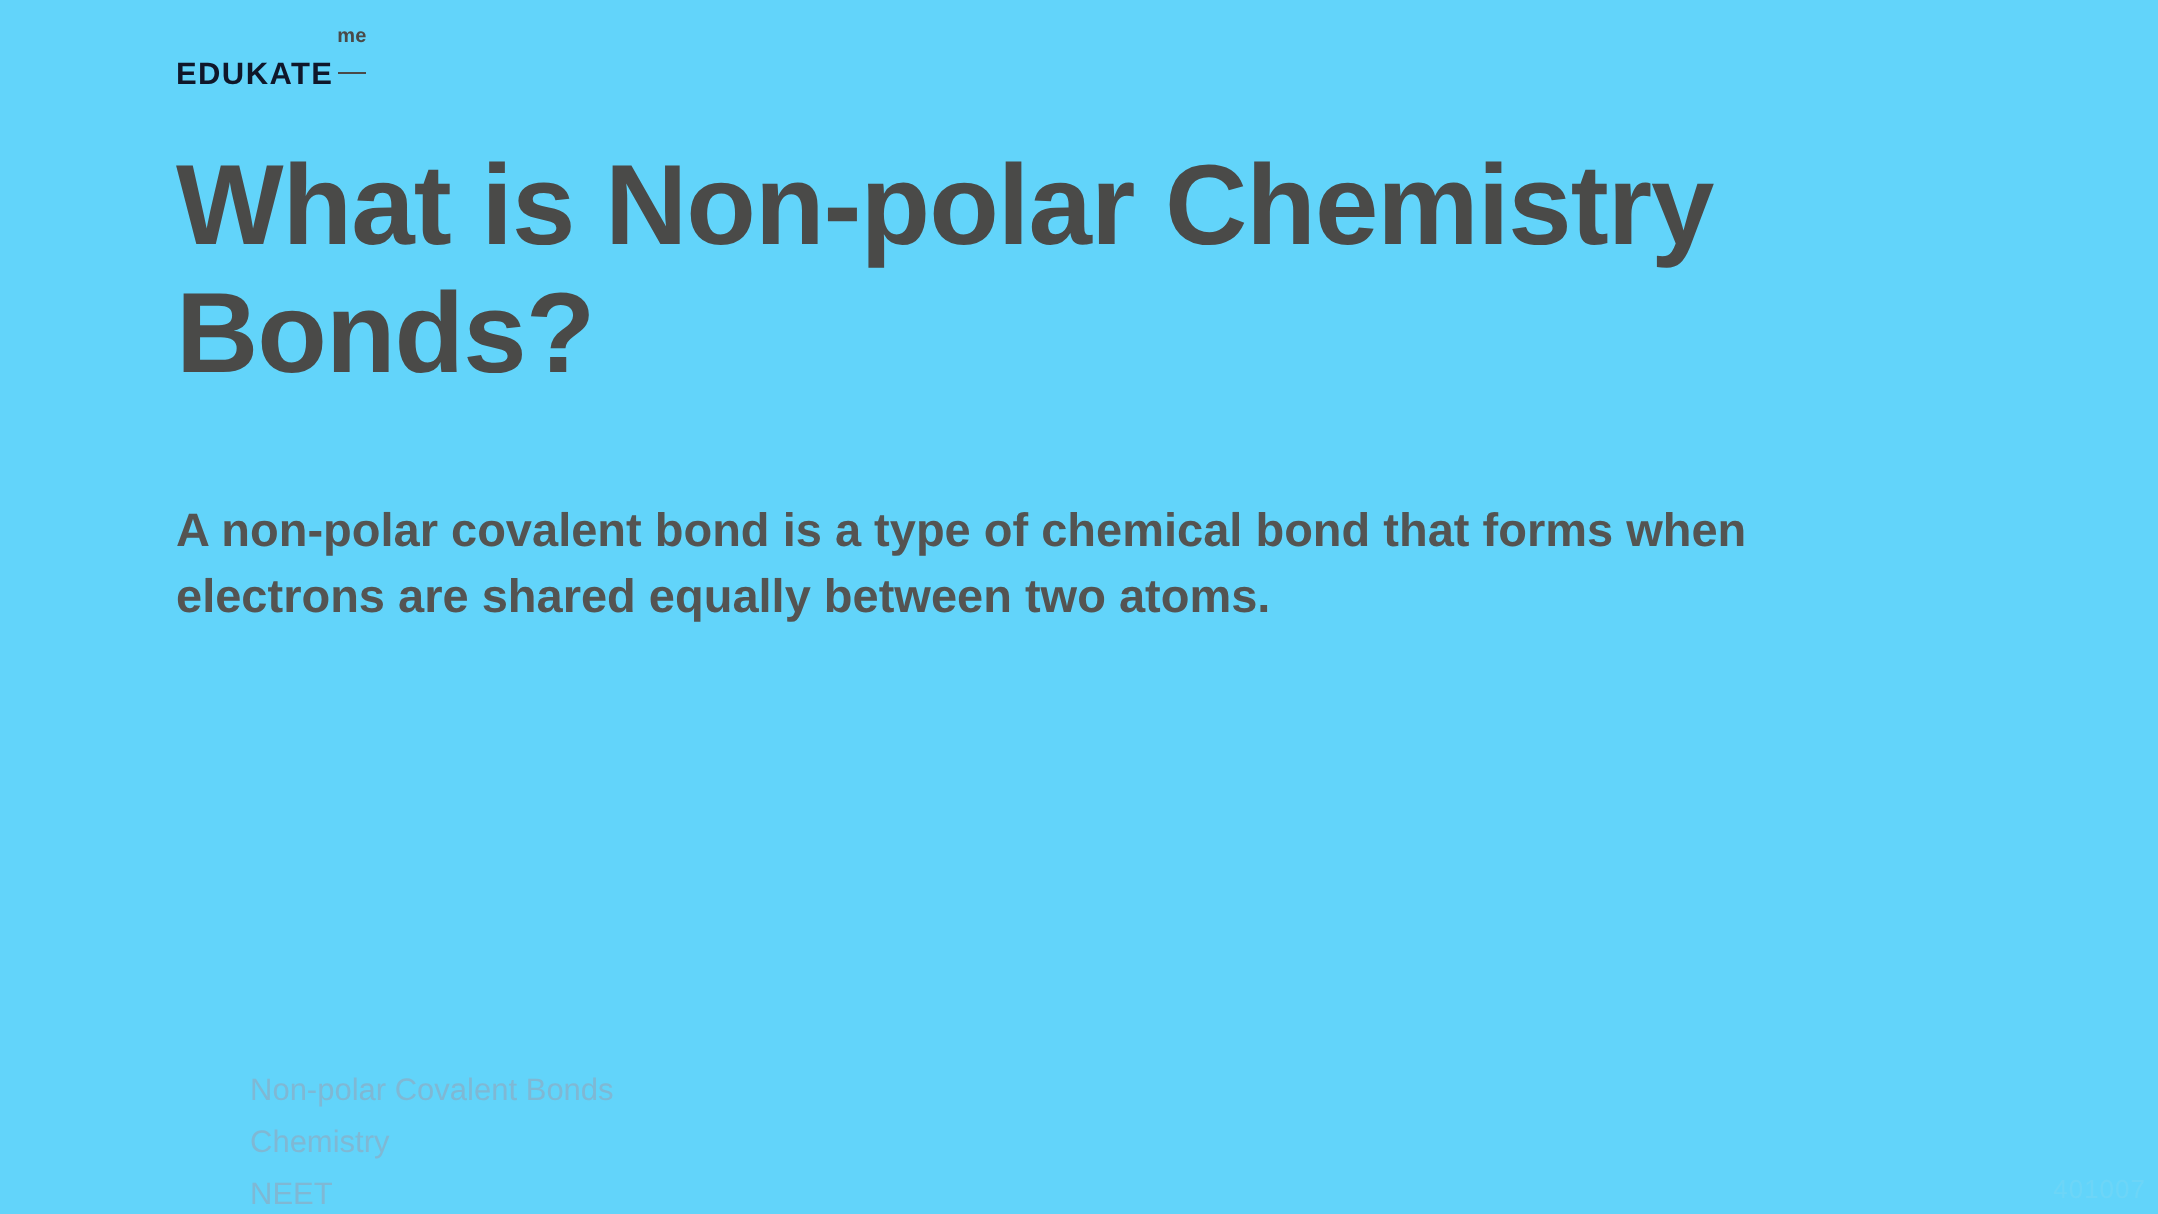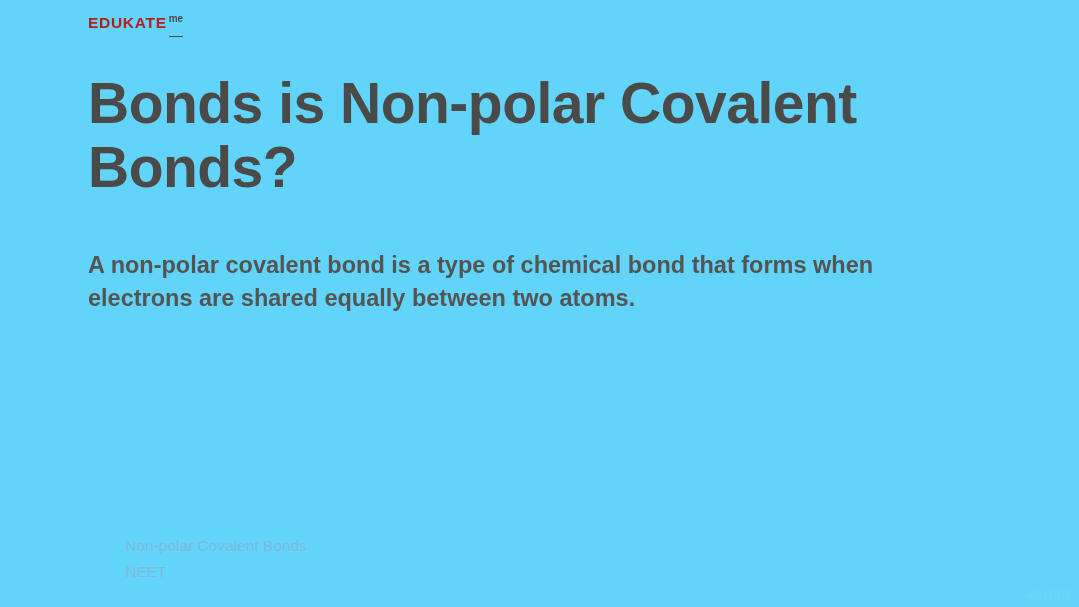--- a/index.html
+++ b/index.html
@@ -31,21 +31,22 @@
     display: flex;
     align-items: flex-start;
     color: #4a4a48;
     line-height: 1;
     white-space: nowrap;
   }
   .logo-word {
     font-size: 15.5px;
     font-weight: bold;
     letter-spacing: 0.7px;
-    color: #b91c1c;
+    color: #0f172a;
+    margin-top: 15px;
   }
   .logo-sup {
     font-size: 10px;
     font-weight: bold;
     line-height: 1;
     margin-left: 2px;
     position: relative;
     top: -1px;
     color: #4a4a48;
     border-bottom: 1.5px solid #4a4a48;
@@ -109,24 +110,25 @@
 </head>
 <body>
 
 <div class="slide">
 
   <div class="logo">
     <span class="logo-word">EDUKATE</span>
     <span class="logo-sup">me</span>
   </div>
 
-  <h1 class="title">Bonds is Non-polar Covalent Bonds?</h1>
+  <h1 class="title">What is Non-polar Chemistry Bonds?</h1>
 
   <p class="body-text">A non-polar covalent bond is a type of chemical bond that forms when electrons are shared equally between two atoms.</p>
 
   <div class="footer">
     <span class="footer-line">Non-polar Covalent Bonds</span>
+    <span class="footer-line">Chemistry</span>
     <span class="footer-line">NEET</span>
   </div>
 
   <div class="watermark">401007</div>
 
 </div>
 
 </body></html>

